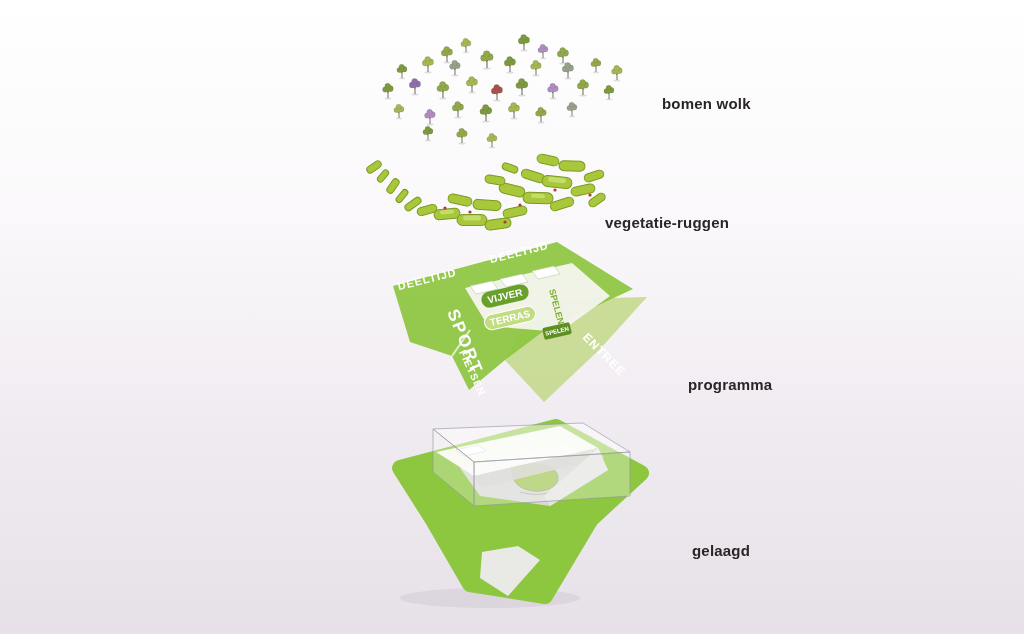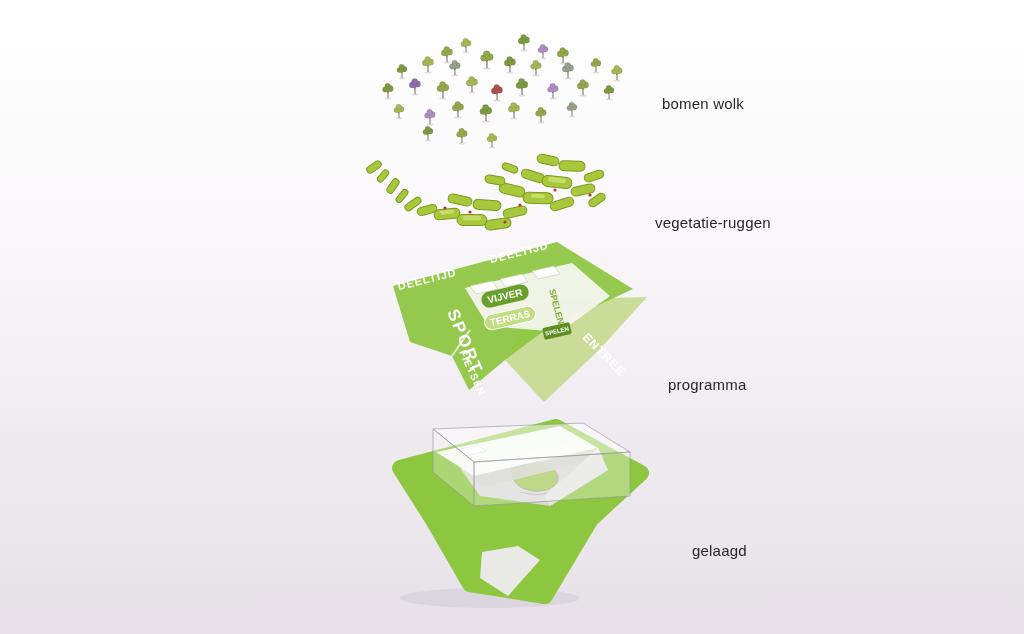--- a/index.html
+++ b/index.html
@@ -10,20 +10,21 @@
     background:linear-gradient(180deg,#ffffff 0%,#faf8fa 35%,#efeaf0 70%,#e7e0e8 100%);
     font-family:"Liberation Sans", sans-serif;
   }
   .scene{position:absolute;left:0;top:0;}
   .layer-label{
     position:absolute;
     font-size:15px;
     color:#2a2627;
     letter-spacing:.2px;
     white-space:nowrap;
+    font-weight:bold;
   }
   .plan-text{font-family:"Liberation Sans", sans-serif;font-weight:bold;}
 </style>
 </head>
 <body>
 
 <div class="stage">
 
   <svg class="scene" width="1024" height="634" viewBox="0 0 1024 634">
     <defs>
@@ -176,17 +177,17 @@
 
       <g stroke="rgba(150,150,160,0.8)" stroke-width="0.8">
         <polygon points="433,429 583,423 630,452 474,462" fill="rgba(255,255,255,0.5)"></polygon>
         <polygon points="474,462 630,452 630,496 474,506" fill="rgba(255,255,255,0.32)"></polygon>
         <polygon points="433,429 474,462 474,506 433,472" fill="rgba(255,255,255,0.28)"></polygon>
       </g>
     </g>
   </svg>
 
   <div class="layer-label" style="left:662px;top:95px">bomen wolk</div>
-  <div class="layer-label" style="left:655px;top:214px">vegetatie-ruggen</div>
-  <div class="layer-label" style="left:668px;top:376px">programma</div>
+  <div class="layer-label" style="left:605px;top:214px">vegetatie-ruggen</div>
+  <div class="layer-label" style="left:688px;top:376px">programma</div>
   <div class="layer-label" style="left:692px;top:542px">gelaagd</div>
 
 </div>
 
 </body></html>

